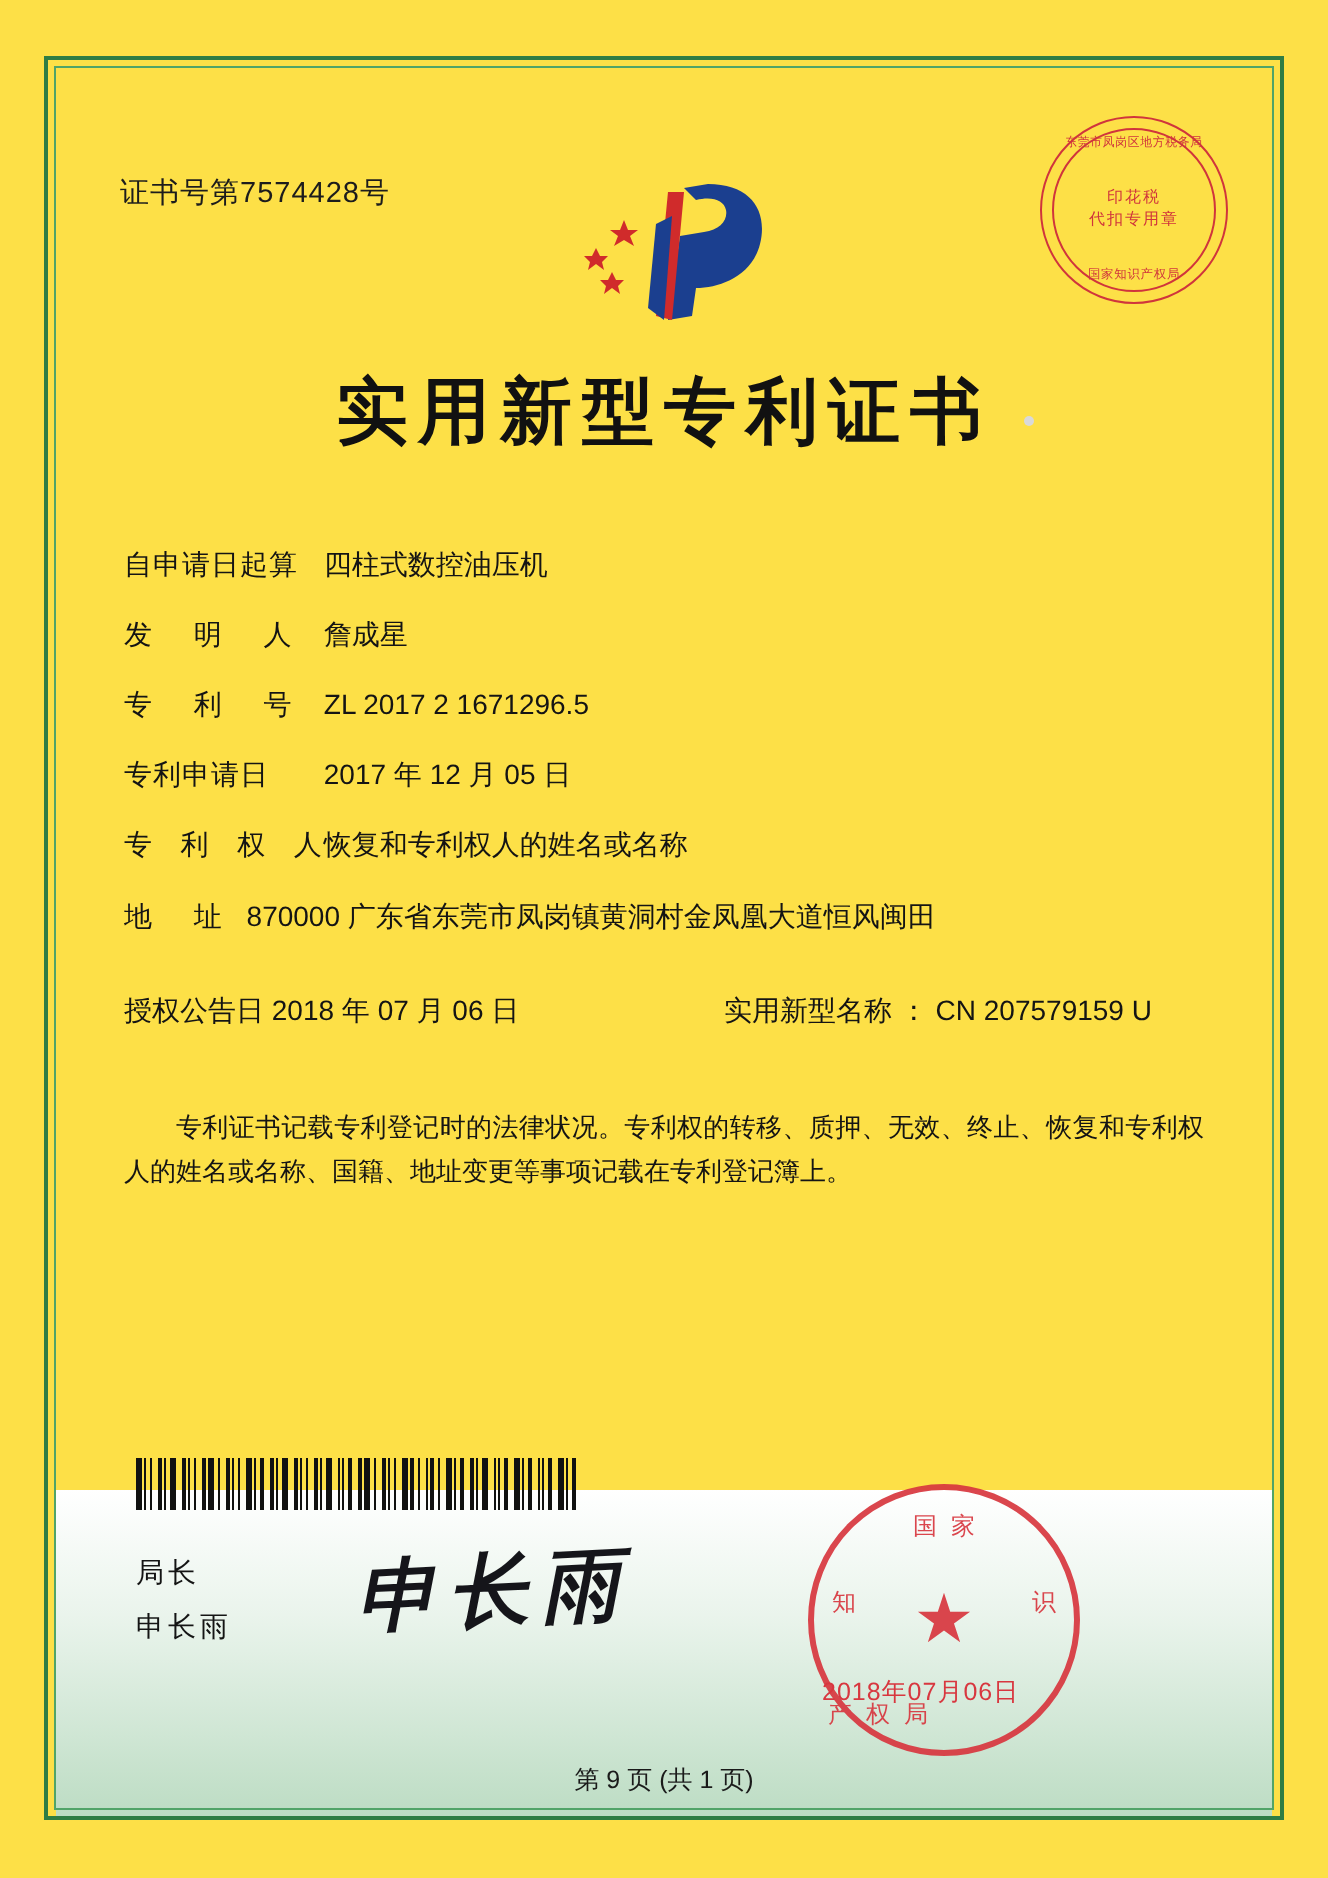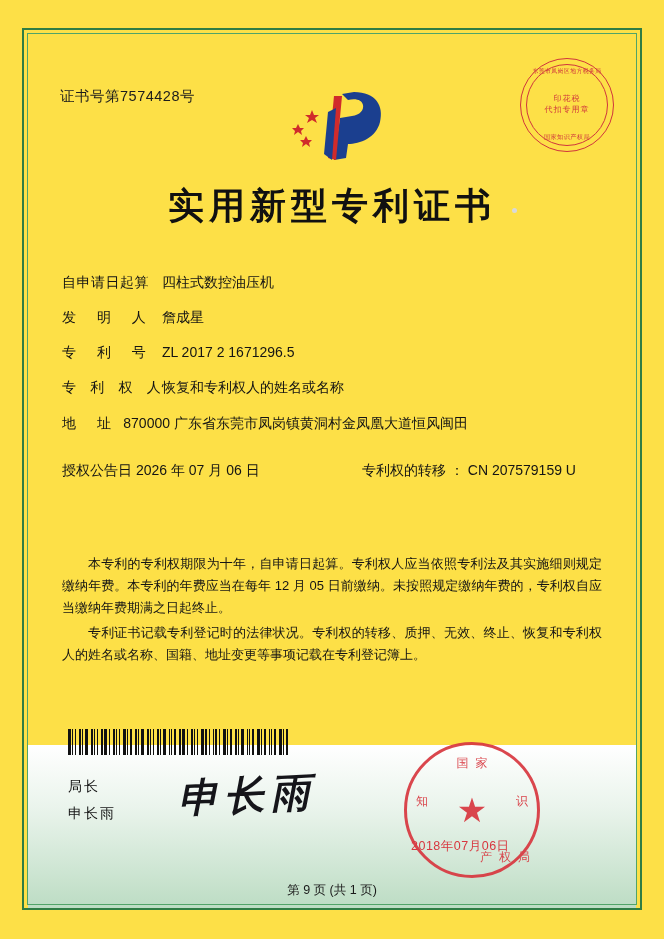--- a/index.html
+++ b/index.html
@@ -270,21 +270,21 @@
     position: absolute;
     right: 9px;
     top: 48px;
     font-size: 12px;
   }
   .seal .txt-bottom {
     position: absolute;
     left: 0;
     bottom: 9px;
     width: 130px;
-    text-align: right;
+    text-align: left;
     font-size: 12px;
     letter-spacing: 7px;
     text-indent: 7px;
   }
   .seal-date {
     position: absolute;
     left: 411px;
     top: 838px;
     font-size: 12.5px;
     color: #d8373f;
@@ -353,45 +353,48 @@
       <div class="row">
         <span class="lbl sp3">发 明 人</span>
         <span class="val">詹成星</span>
       </div>
 
       <div class="row">
         <span class="lbl sp3">专 利 号</span>
         <span class="val">ZL 2017 2 1671296.5</span>
       </div>
 
+      <div class="row">
+        <span class="lbl">专利申请日</span>
+        <span class="val">2017 年 12 月 05 日</span>
+      </div>
 
       <div class="row">
         <span class="lbl sp4">专 利 权 人</span>
         <span class="val">恢复和专利权人的姓名或名称</span>
       </div>
 
       <div class="row-addr">
         <span class="lbl sp3">地 址</span>
         <span class="val">870000  广东省东莞市凤岗镇黄洞村金凤凰大道恒风闽田</span>
       </div>
 
       <div class="row-pub">
         <span class="lbl">授权公告日</span>
-        <span class="val">2026 年 07 月 06 日</span>
+        <span class="val">2018 年 07 月 06 日</span>
         <span class="pub-right">
-          <span>专利权的转移</span>
+          <span>实用新型名称</span>
           <span>：</span>
           <span>CN 207579159 U</span>
         </span>
       </div>
 
     </div>
 
     <div class="paras">
-      <p>本专利的专利权期限为十年，自申请日起算。专利权人应当依照专利法及其实施细则规定缴纳年费。本专利的年费应当在每年 12 月 05 日前缴纳。未按照规定缴纳年费的，专利权自应当缴纳年费期满之日起终止。</p>
       <p>专利证书记载专利登记时的法律状况。专利权的转移、质押、无效、终止、恢复和专利权人的姓名或名称、国籍、地址变更等事项记载在专利登记簿上。</p>
     </div>
 
     <div class="barcode"><i style="width:3px;"></i><i style="width:1px;background:transparent;"></i><i style="width:1px;"></i><i style="width:2px;background:transparent;"></i><i style="width:1px;"></i><i style="width:3px;background:transparent;"></i><i style="width:2px;"></i><i style="width:1px;background:transparent;"></i><i style="width:1px;"></i><i style="width:2px;background:transparent;"></i><i style="width:3px;"></i><i style="width:3px;background:transparent;"></i><i style="width:2px;"></i><i style="width:1px;background:transparent;"></i><i style="width:1px;"></i><i style="width:2px;background:transparent;"></i><i style="width:1px;"></i><i style="width:3px;background:transparent;"></i><i style="width:2px;"></i><i style="width:1px;background:transparent;"></i><i style="width:3px;"></i><i style="width:2px;background:transparent;"></i><i style="width:1px;"></i><i style="width:3px;background:transparent;"></i><i style="width:2px;"></i><i style="width:1px;background:transparent;"></i><i style="width:1px;"></i><i style="width:2px;background:transparent;"></i><i style="width:1px;"></i><i style="width:3px;background:transparent;"></i><i style="width:3px;"></i><i style="width:1px;background:transparent;"></i><i style="width:1px;"></i><i style="width:2px;background:transparent;"></i><i style="width:2px;"></i><i style="width:3px;background:transparent;"></i><i style="width:2px;"></i><i style="width:1px;background:transparent;"></i><i style="width:1px;"></i><i style="width:2px;background:transparent;"></i><i style="width:3px;"></i><i style="width:3px;background:transparent;"></i><i style="width:2px;"></i><i style="width:1px;background:transparent;"></i><i style="width:1px;"></i><i style="width:2px;background:transparent;"></i><i style="width:1px;"></i><i style="width:3px;background:transparent;"></i><i style="width:2px;"></i><i style="width:1px;background:transparent;"></i><i style="width:1px;"></i><i style="width:2px;background:transparent;"></i><i style="width:3px;"></i><i style="width:3px;background:transparent;"></i><i style="width:1px;"></i><i style="width:1px;background:transparent;"></i><i style="width:1px;"></i><i style="width:2px;background:transparent;"></i><i style="width:2px;"></i><i style="width:3px;background:transparent;"></i><i style="width:2px;"></i><i style="width:1px;background:transparent;"></i><i style="width:3px;"></i><i style="width:2px;background:transparent;"></i><i style="width:1px;"></i><i style="width:3px;background:transparent;"></i><i style="width:2px;"></i><i style="width:1px;background:transparent;"></i><i style="width:1px;"></i><i style="width:2px;background:transparent;"></i><i style="width:1px;"></i><i style="width:3px;background:transparent;"></i><i style="width:3px;"></i><i style="width:1px;background:transparent;"></i><i style="width:2px;"></i><i style="width:2px;background:transparent;"></i><i style="width:1px;"></i><i style="width:3px;background:transparent;"></i><i style="width:1px;"></i><i style="width:1px;background:transparent;"></i><i style="width:2px;"></i><i style="width:2px;background:transparent;"></i><i style="width:1px;"></i><i style="width:3px;background:transparent;"></i><i style="width:3px;"></i><i style="width:1px;background:transparent;"></i><i style="width:1px;"></i><i style="width:2px;background:transparent;"></i><i style="width:2px;"></i><i style="width:3px;background:transparent;"></i><i style="width:2px;"></i><i style="width:1px;background:transparent;"></i><i style="width:1px;"></i><i style="width:2px;background:transparent;"></i><i style="width:3px;"></i><i style="width:3px;background:transparent;"></i><i style="width:1px;"></i><i style="width:1px;background:transparent;"></i><i style="width:1px;"></i><i style="width:2px;background:transparent;"></i><i style="width:2px;"></i><i style="width:3px;background:transparent;"></i><i style="width:3px;"></i><i style="width:1px;background:transparent;"></i><i style="width:1px;"></i><i style="width:2px;background:transparent;"></i><i style="width:2px;"></i><i style="width:3px;background:transparent;"></i><i style="width:1px;"></i><i style="width:1px;background:transparent;"></i><i style="width:1px;"></i><i style="width:2px;background:transparent;"></i><i style="width:2px;"></i><i style="width:3px;background:transparent;"></i><i style="width:3px;"></i><i style="width:1px;background:transparent;"></i><i style="width:1px;"></i><i style="width:2px;background:transparent;"></i><i style="width:2px;"></i><i style="width:3px;background:transparent;"></i></div>
 
     <div class="sig-label">局长</div>
     <div class="sig-name">申长雨</div>
     <div class="sig-hand">申长雨</div>
 
     <div class="seal">

